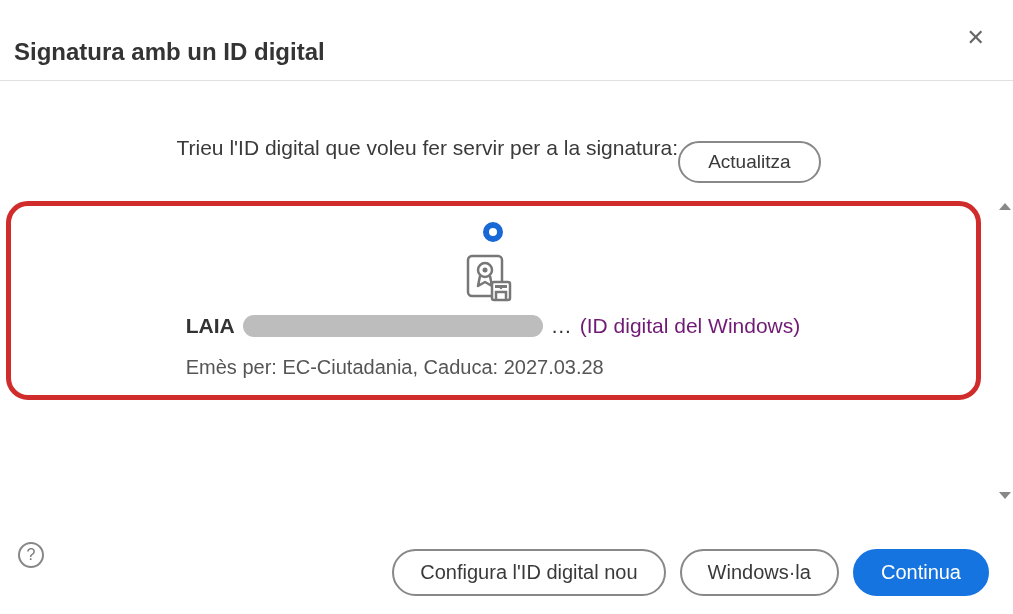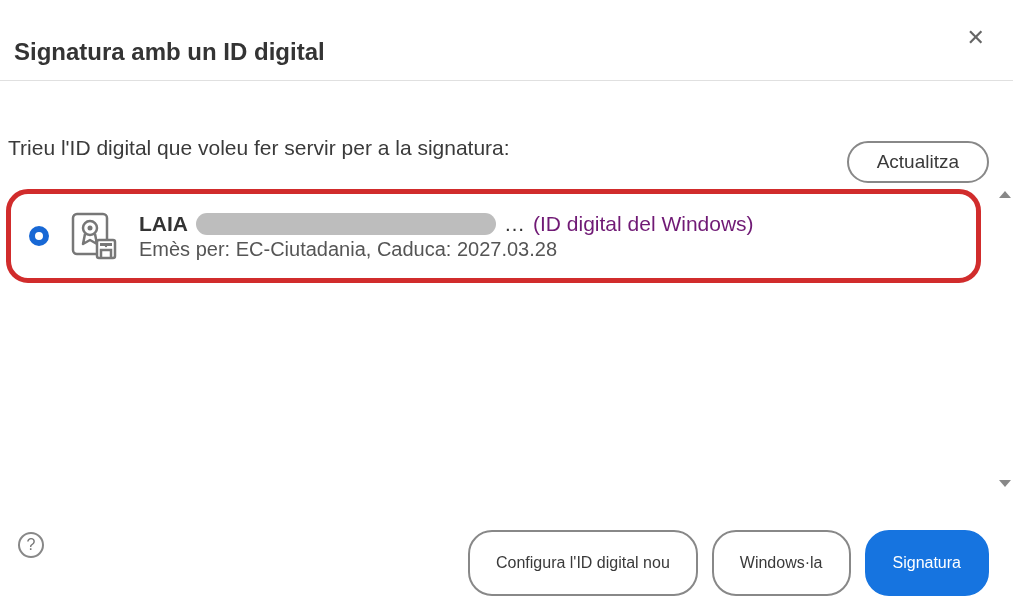--- a/index.html
+++ b/index.html
@@ -26,23 +26,23 @@
       margin-top: 28px;
     }
     .close-x {
       font-size: 22px;
       color: #666;
       cursor: pointer;
       padding: 4px 8px;
     }
     .subheader {
       display: flex;
-      justify-content: space-between;
-      align-items: center;
-      padding: 32px 24px 6px 8px;
+      justify-content: center;
+      align-items: center;
+      padding: 32px 24px 18px 8px;
     }
     .prompt {
       font-size: 21px;
       color: #3a3a3a;
     }
     .refresh-btn {
       background: #fff;
       border: 2px solid #888;
       border-radius: 24px;
       padding: 8px 28px;
@@ -75,20 +75,21 @@
     .scroll-up { border-bottom: 7px solid #888; margin-top: 2px; }
     .scroll-down { border-top: 7px solid #888; margin-bottom: 2px; }
     .id-item {
       display: flex;
       align-items: center;
       border: 5px solid #d12c2c;
       border-radius: 22px;
       padding: 16px 11px 16px 10px;
       margin-right: 26px;
       gap: 10px;
+      flex-direction: column;
     }
     .radio-outer {
       width: 20px; height: 20px;
       border: 6px solid #1868d5;
       border-radius: 50%;
       background: #fff;
       flex-shrink: 0;
       margin: 0 8px;
     }
     .cert-icon {
@@ -113,20 +114,21 @@
       width: 300px;
       height: 22px;
       background: #bdbdbd;
       border-radius: 12px;
     }
     .ellip { color: #333; font-weight: 400; }
     .id-type { color: #701a75; }
     .id-line2 {
       font-size: 20px;
       color: #555;
+      margin-top: 16px;
     }
     .footer {
       position: absolute;
       left: 0; right: 0;
       bottom: 18px;
       display: flex;
       align-items: center;
       padding: 0 24px 0 18px;
       gap: 14px;
     }
@@ -137,22 +139,22 @@
       border-radius: 50%;
       display: flex;
       align-items: center;
       justify-content: center;
       font-size: 16px;
       cursor: pointer;
     }
     .spacer { flex: 1; }
     .btn {
       border-radius: 24px;
-      padding: 22px 26px;
-      font-size: 16px;
+      padding: 10px 26px;
+      font-size: 20px;
       cursor: pointer;
       background: #fff;
       border: 2px solid #888;
       color: #3a3a3a;
       margin-top: 36px;
     }
     .btn-primary {
       background: #1674e0;
       border-color: #1674e0;
       color: #fff;
@@ -199,14 +201,14 @@
     <div class="scroll-arrow scroll-up"></div>
     <div class="scroll-arrow scroll-down"></div>
   </div>
 </div>
 
 <div class="footer">
   <div class="help-icon">?</div>
   <div class="spacer"></div>
   <button class="btn">Configura l'ID digital nou</button>
   <button class="btn">Windows·la</button>
-  <button class="btn btn-primary">Signatura</button>
+  <button class="btn btn-primary">Continua</button>
 </div>
 
 </body></html>

